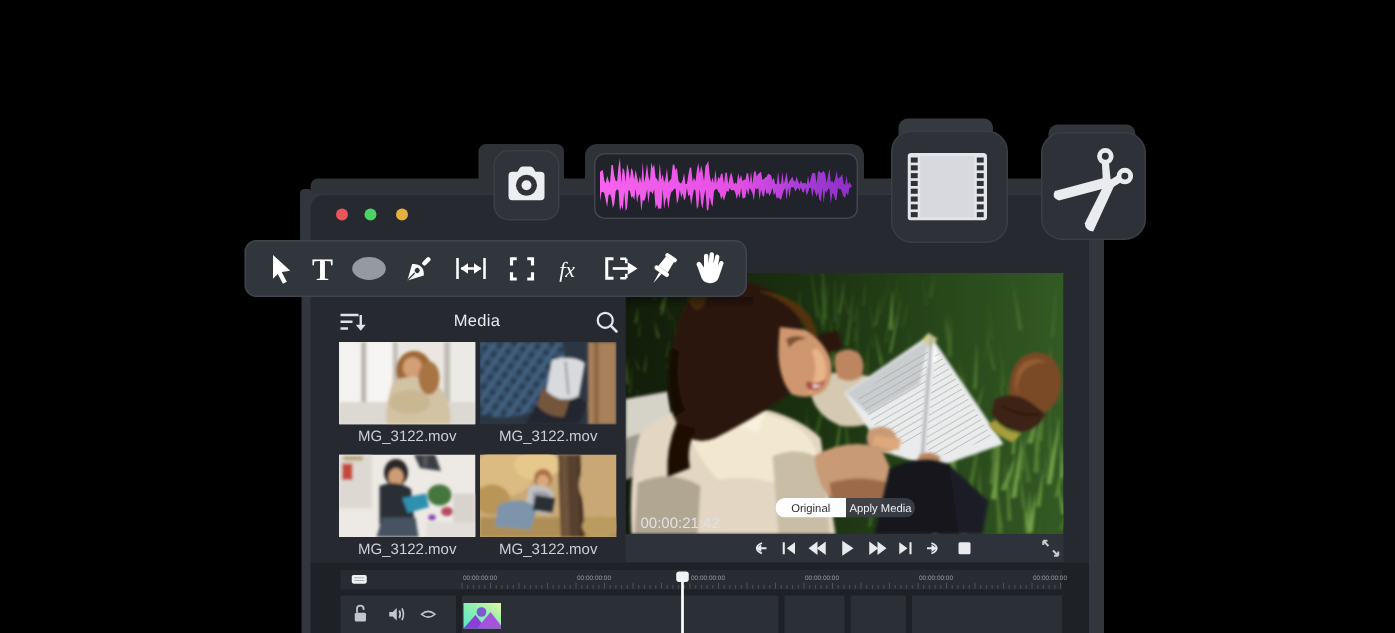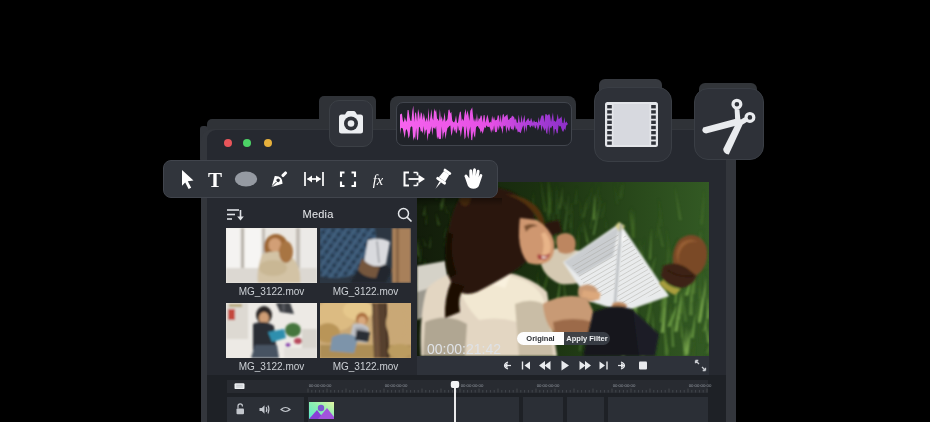--- a/index.html
+++ b/index.html
@@ -418,27 +418,27 @@
 
   <g filter="url(#pb1)">
     <path d="M262 58 Q272 50 282 55 Q292 62 290 76 Q288 90 276 95 Q264 97 258 88 Q252 72 262 58 Z" fill="#7a4a28"></path>
     <path d="M265 60 Q274 55 281 60 Q272 58 265 66 Q260 74 262 82 Q256 70 265 60 Z" fill="#955d33"></path>
     <path d="M246 84 Q258 78 270 86 L280 94 Q276 104 264 106 Q250 104 244 94 Z" fill="#3c2413"></path>
     <path d="M246 98 Q254 106 264 107 L258 113 Q248 109 242 101 Z" fill="#a89d3e"></path>
     <path d="M250 88 Q262 96 276 94" stroke="#2a180a" stroke-width="1.3" fill="none"></path>
   </g>
 </svg>
 
-<div class="abs" style="left:517px;top:332px;width:93px;height:13px;border-radius:7px;overflow:hidden;display:flex;font-weight:bold;">
+<div class="abs" style="left:517px;top:332px;width:93px;height:13px;border-radius:7px;overflow:hidden;display:flex;font-weight:normal;">
   <div style="width:47px;background:#fdfdfd;color:#2b2e33;font-size:7.5px;display:flex;align-items:center;justify-content:center;">Original</div>
-  <div style="width:46px;background:rgba(58,63,70,0.92);color:#f0f2f4;font-size:7.5px;display:flex;align-items:center;justify-content:center;">Apply Filter</div>
+  <div style="width:46px;background:rgba(58,63,70,0.92);color:#f0f2f4;font-size:7.5px;display:flex;align-items:center;justify-content:center;">Apply Media</div>
 </div>
 
 <div class="abs" style="left:417px;top:356px;width:292px;height:19px;background:#2e323a;"></div>
-<div class="abs" style="left:427px;top:340px;height:19px;line-height:19px;font-size:14px;color:#dfe2e6;">00:00:21:42</div>
+<div class="abs" style="left:427px;top:340px;height:19px;line-height:19px;font-size:10px;color:#dfe2e6;">00:00:21:42</div>
 <svg class="abs" style="left:497px;top:358px;" width="155" height="15" viewBox="0 0 155 15">
   <g fill="#e8eaed" stroke="#e8eaed">
 
     <path d="M11 4 Q7.5 5.5 7.5 7.5 Q7.5 9.5 11 11" fill="none" stroke-width="1.2"></path>
     <line x1="7.5" y1="7.5" x2="14" y2="7.5" stroke-width="1.2"></line>
     <path d="M10.5 5 L7 7.5 L10.5 10 Z" stroke="none"></path>
 
     <line x1="25.5" y1="3.5" x2="25.5" y2="11.5" stroke-width="1.4"></line>
     <path d="M33 3.5 L27.5 7.5 L33 11.5 Z" stroke="none"></path>
 

